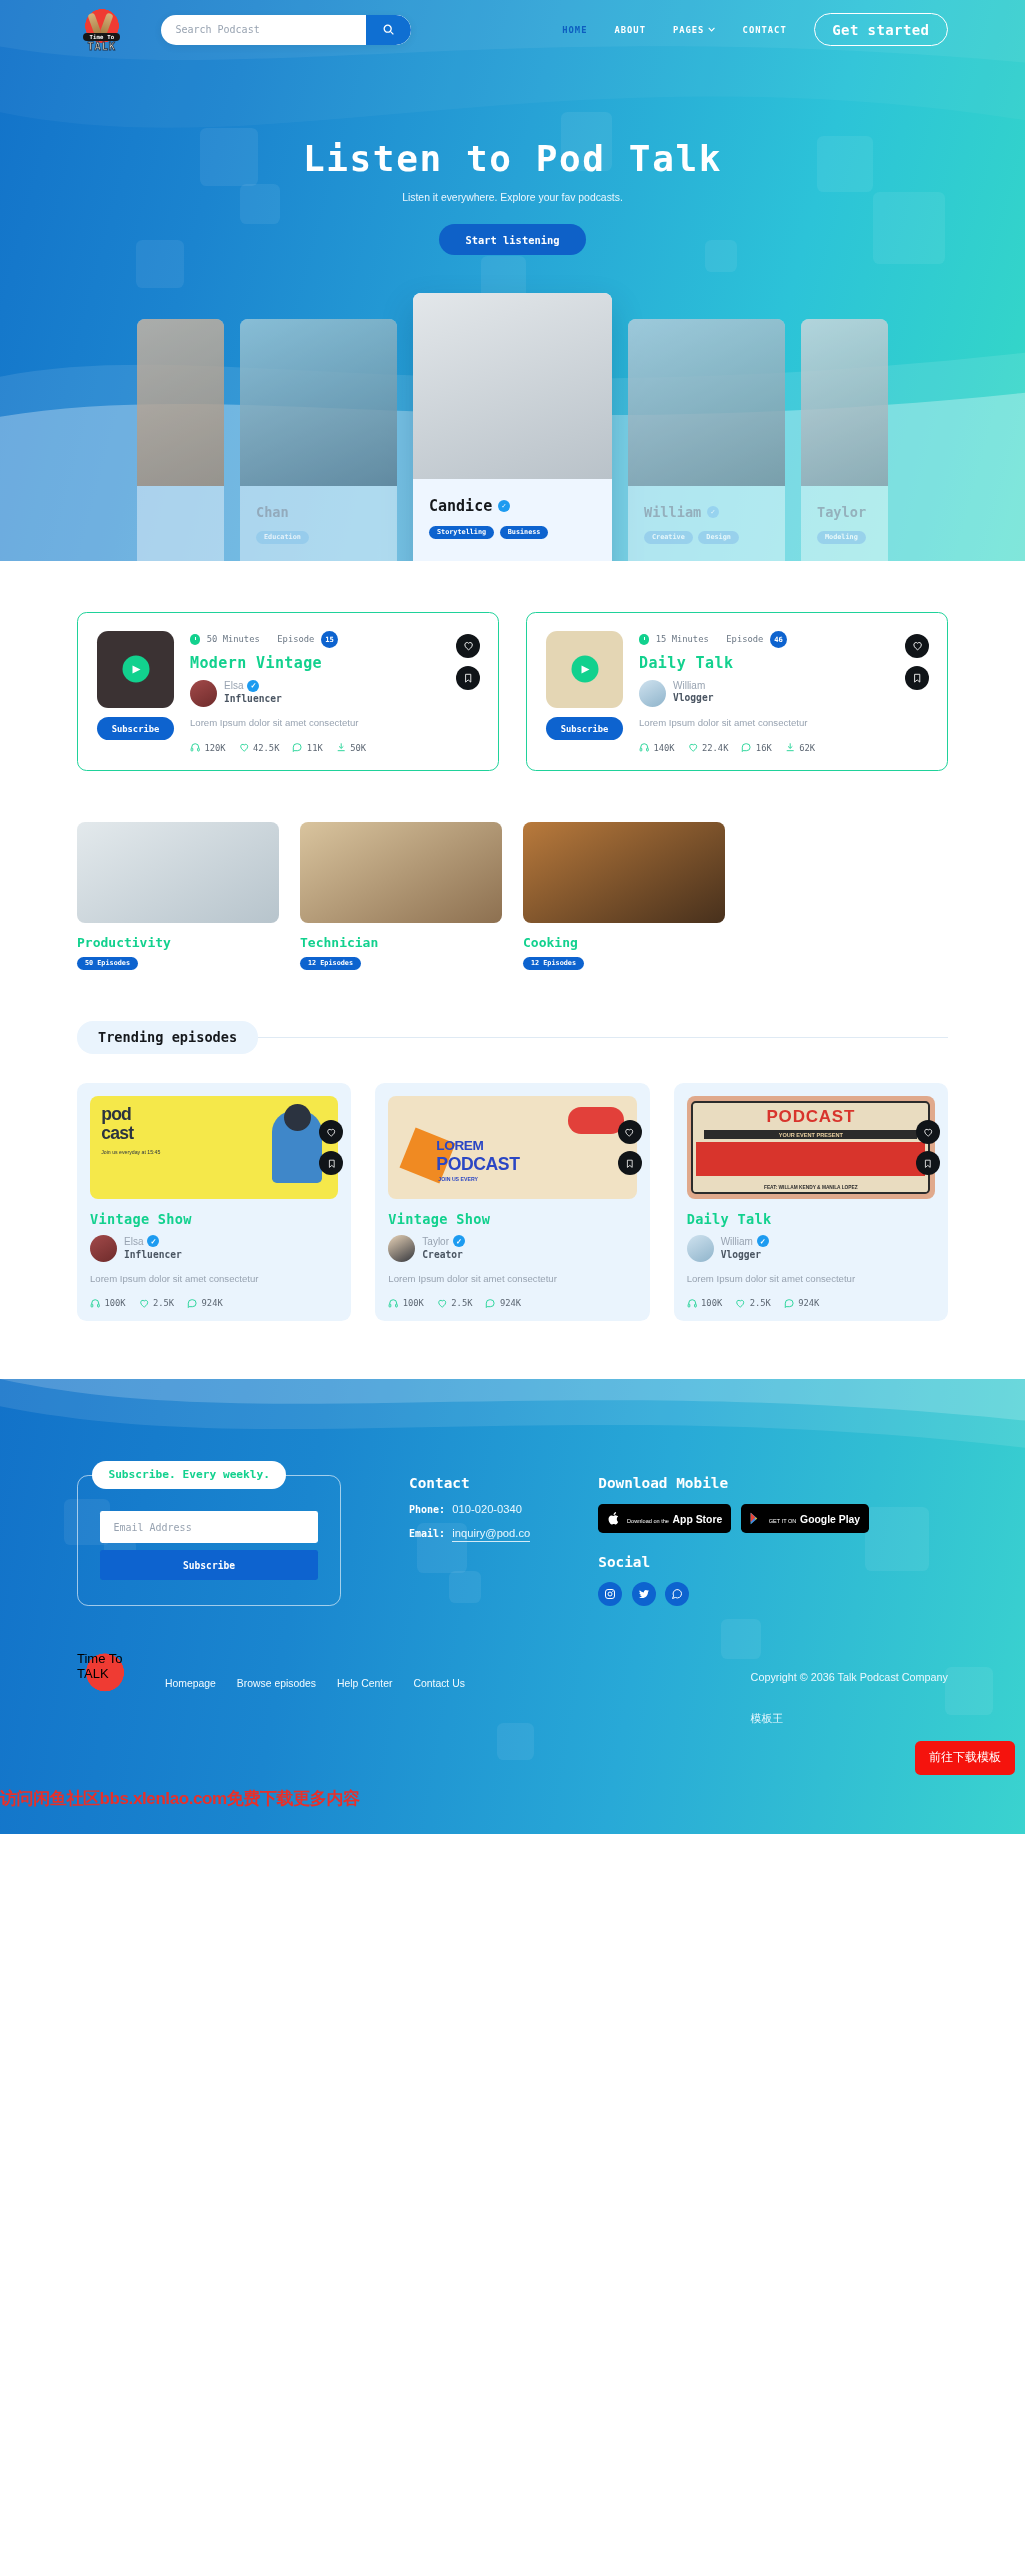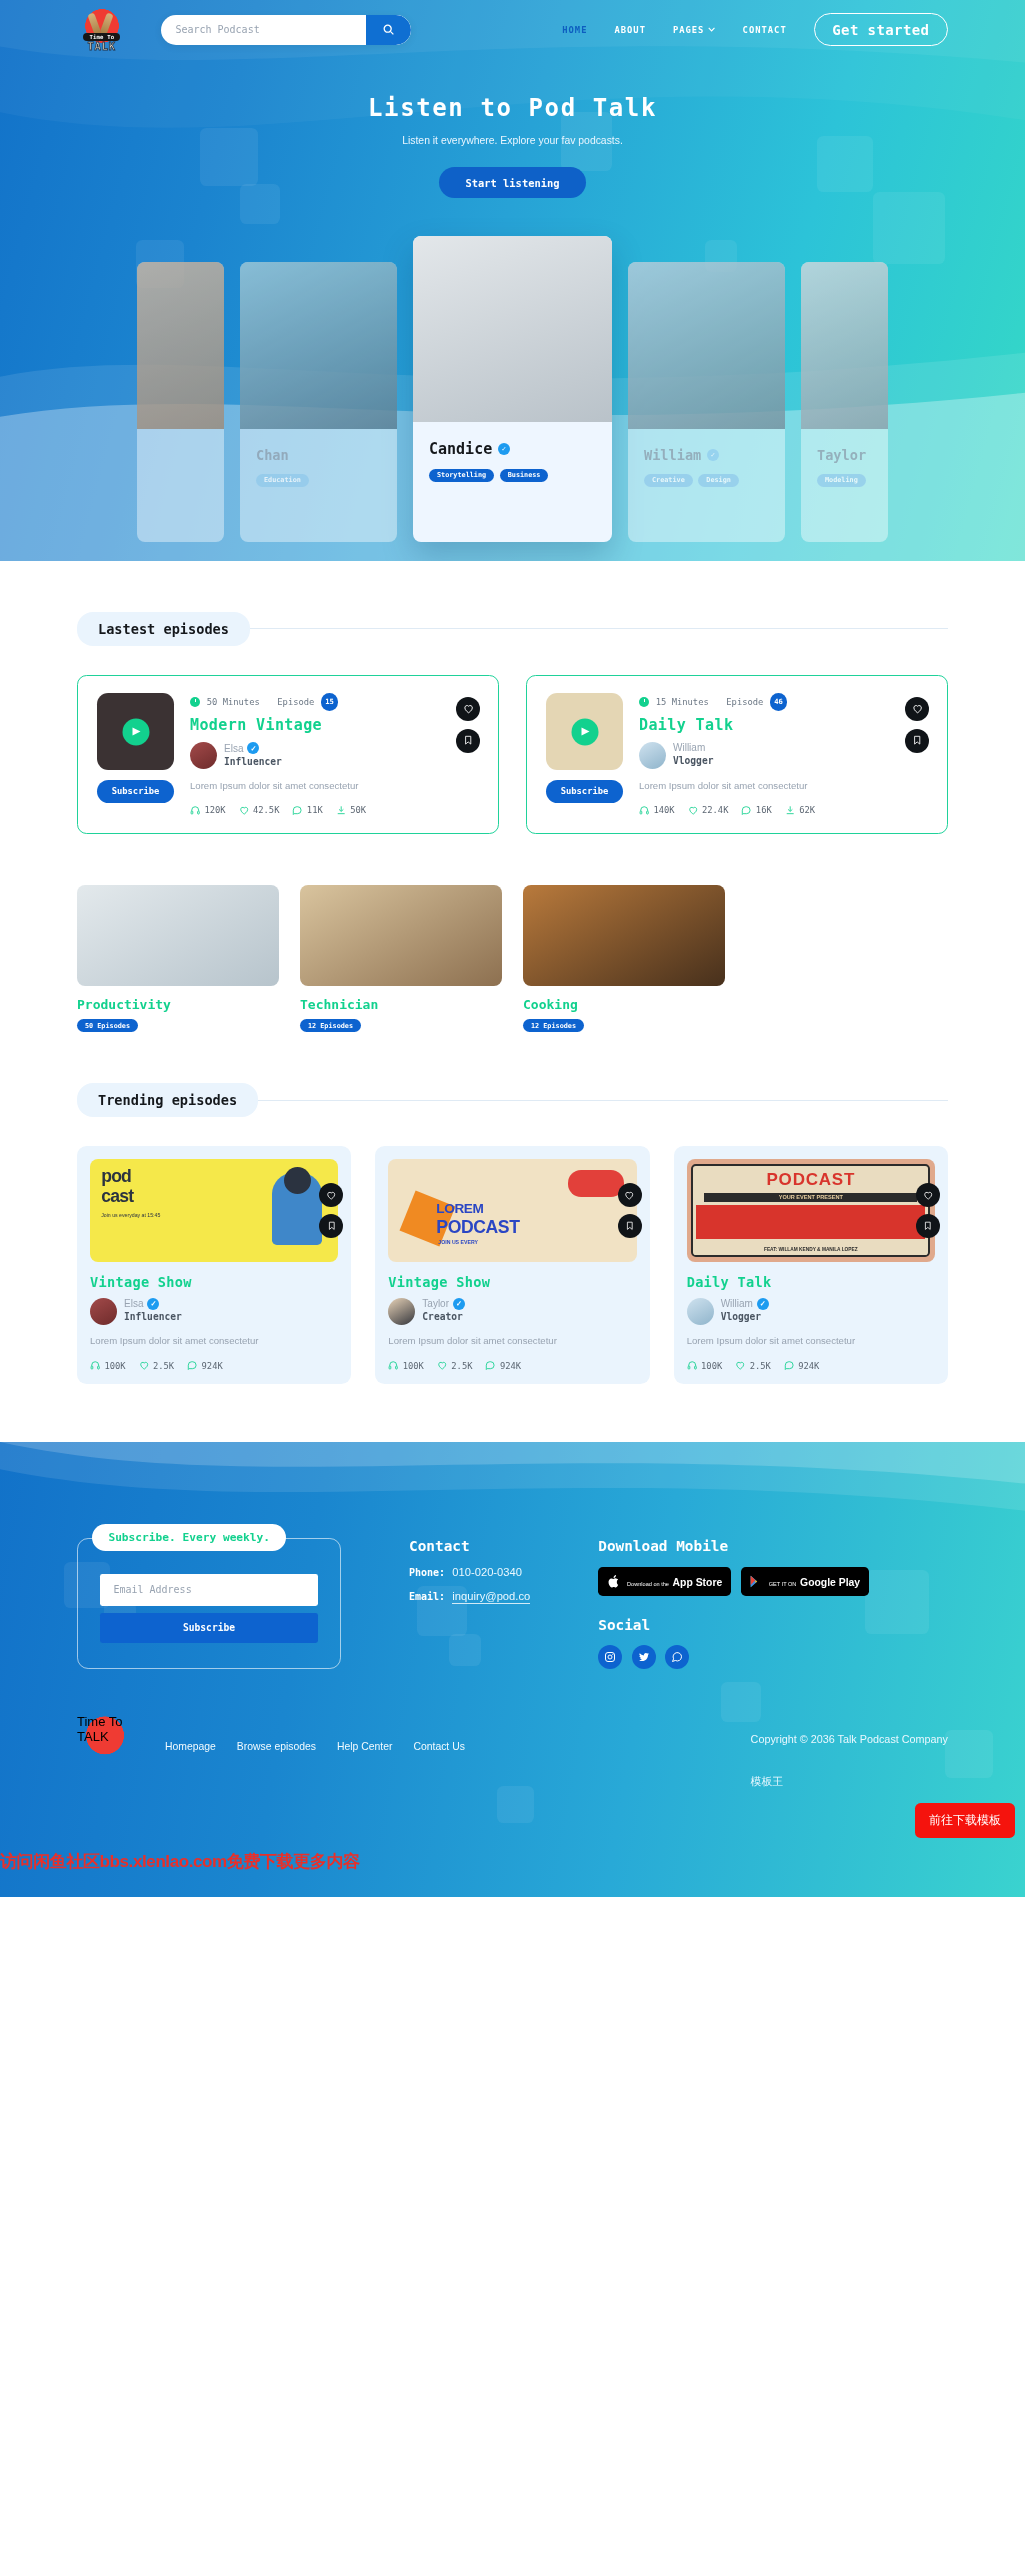--- a/index.html
+++ b/index.html
@@ -93,21 +93,21 @@
   .cta{
     border:1.6px solid #fff;border-radius:17.6px;color:#fff;
     padding:7.2px 17.6px;font-size:14px;font-weight:bold;
     font-family:"DejaVu Sans Mono",monospace;
     background:transparent;cursor:pointer;letter-spacing:0.4px;
   }
 
   .hero-body{position:relative;z-index:10;text-align:center;padding-top:35px;}
   .hero-title{
     font-family:"DejaVu Sans Mono",monospace;
-    font-size:24px;font-weight:bold;color:#fff;letter-spacing:1.6px;
+    font-size:36px;font-weight:bold;color:#fff;letter-spacing:1.6px;margin-top:44px;
   }
   .hero-sub{
     margin-top:13px;font-size:10.4px;color:#eaf6ff;
   }
   .hero-btn{
     margin-top:21px;display:inline-block;background:#0e61c8;color:#fff;
     border:none;border-radius:17.6px;padding:9.6px 27px;cursor:pointer;
     font-family:"DejaVu Sans Mono",monospace;font-size:10.4px;font-weight:bold;
   }
 
@@ -440,24 +440,20 @@
         <div class="ptags">
           <span class="ptag">Modeling</span>
         </div>
       </div>
     </div>
   </div>
 
 </section>
 
 <section class="sec">
-  <div class="sec-head">
-    <div class="sec-pill">Lastest episodes</div>
-    <div class="sec-line"></div>
-  </div>
 
   <div class="ep-grid">
 
     <article class="ep-card">
       <div class="ep-left">
         <div class="ep-art a1">
           <span class="play"></span>
         </div>
         <button class="sub-btn">Subscribe</button>
       </div>

